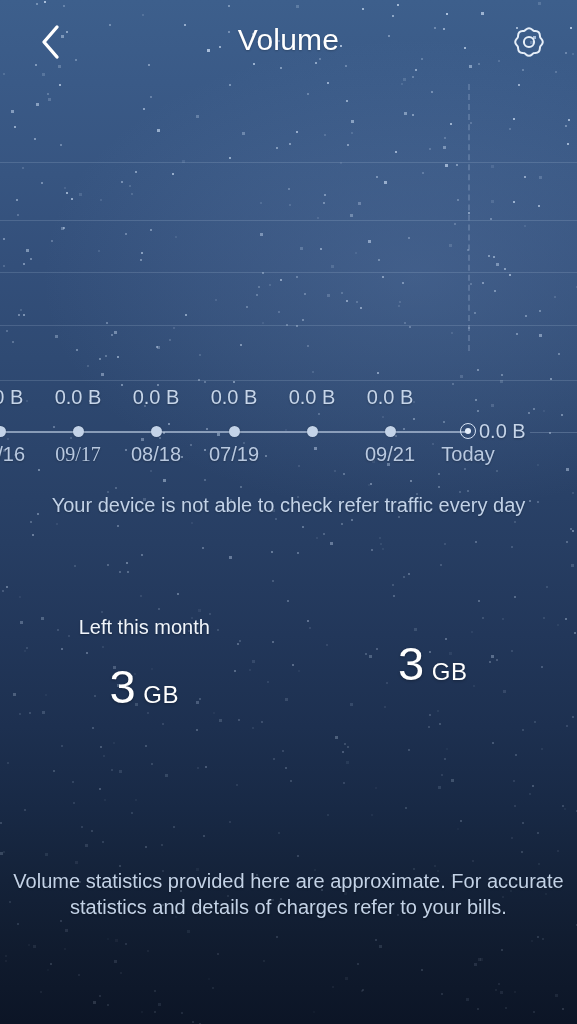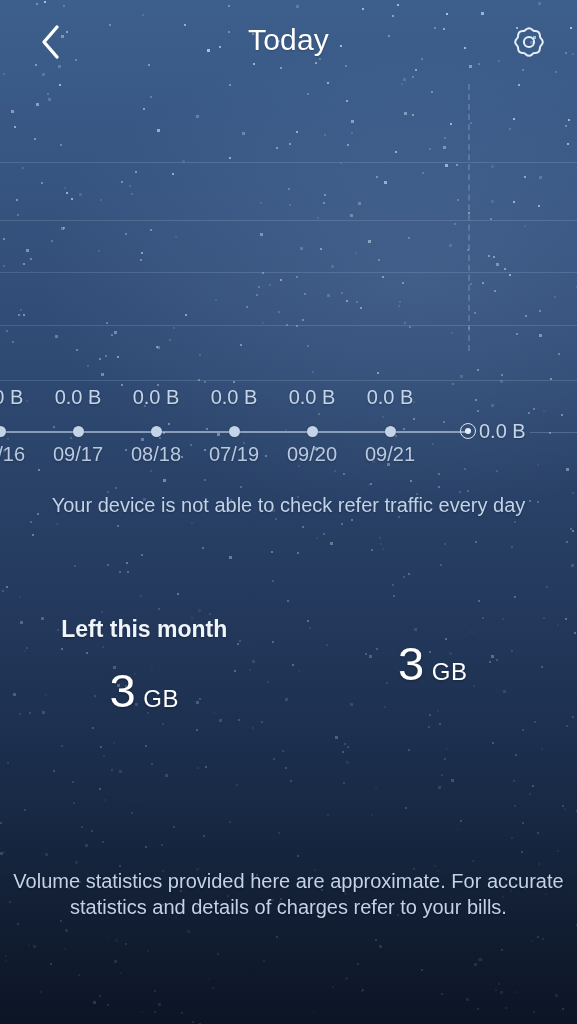--- a/index.html
+++ b/index.html
@@ -190,23 +190,22 @@
     left: 0; top: 616px;
     width: 577px;
     display: flex;
   }
   .stat {
     flex: 1;
     text-align: center;
   }
   .stat-label {
     color: #f0f5fb;
-    font-size: 23px;
+    font-size: 20px;
     text-shadow: 0 1px 2px rgba(0,0,0,0.3);
-    font-weight: bold;
   }
   .stat-value {
     margin-top: 20px;
     color: #ffffff;
     text-shadow: 0 1px 3px rgba(0,0,0,0.3);
     white-space: nowrap;
   }
   .stat-num {
     font-size: 47px;
     font-weight: 400;
@@ -858,21 +857,21 @@
       <div class="s" style="left: 216.6px; top: 953.1px; opacity: 0.113; width: 2px; height: 2px;"></div>
       <div class="s" style="left: 153.7px; top: 1011.4px; opacity: 0.105; width: 2px; height: 2px;"></div>
     </div>
 
   <div class="header">
     <div class="back-btn">
       <svg width="22" height="38" viewBox="0 0 22 38">
         <polyline points="18,4 5,19 18,34" fill="none" stroke="#ffffff" stroke-width="3.4" stroke-linecap="round" stroke-linejoin="round"></polyline>
       </svg>
     </div>
-    <div class="title">Today</div>
+    <div class="title">Volume</div>
     <div class="gear-btn">
       <svg width="34" height="34" viewBox="0 0 34 34">
         <g fill="none" stroke="#e7eff9" stroke-width="2" stroke-linejoin="round">
           <path d="M17 3.2
                    c2.4 0 3.3 2.0 4.6 2.6 1.3 0.6 3.4-0.2 5.1 1.5 1.7 1.7 0.9 3.8 1.5 5.1
                    0.6 1.3 2.6 2.2 2.6 4.6 0 2.4-2.0 3.3-2.6 4.6-0.6 1.3 0.2 3.4-1.5 5.1
                    -1.7 1.7-3.8 0.9-5.1 1.5-1.3 0.6-2.2 2.6-4.6 2.6-2.4 0-3.3-2.0-4.6-2.6
                    -1.3-0.6-3.4 0.2-5.1-1.5-1.7-1.7-0.9-3.8-1.5-5.1C5.2 20.3 3.2 19.4 3.2 17
                    c0-2.4 2.0-3.3 2.6-4.6 0.6-1.3-0.2-3.4 1.5-5.1 1.7-1.7 3.8-0.9 5.1-1.5
                    1.3-0.6 2.2-2.6 4.6-2.6 z"></path>
@@ -889,35 +888,35 @@
       <div class="gridline" style="top: 241px;"></div>
       <div class="gridline" style="top: 296px;"></div>
       <div class="today-vline" style="left: 468px;"></div>
       <div class="axis-line" style="top: 347px; width: 470px;"></div>
       <div class="axis-line-right" style="top: 348px; left: 530px; width: 47px;"></div>
       <div class="dot" style="left: 0px; top: 347px;"></div>
       <div class="val-label centered" style="left: 0px; top: 302px;">0.0 B</div>
       <div class="date-label" style="left: 0px; top: 359px;">09/16</div>
       <div class="dot" style="left: 78px; top: 347px;"></div>
       <div class="val-label centered" style="left: 78px; top: 302px;">0.0 B</div>
-      <div class="date-label" style="left: 78px; top: 359px;">09/17</div>
+      <div class="date-label" style="left: 78px; top: 359px; font-family: Liberation Serif, serif;">09/17</div>
       <div class="dot" style="left: 156px; top: 347px;"></div>
       <div class="val-label centered" style="left: 156px; top: 302px;">0.0 B</div>
       <div class="date-label" style="left: 156px; top: 359px;">08/18</div>
       <div class="dot" style="left: 234px; top: 347px;"></div>
       <div class="val-label centered" style="left: 234px; top: 302px;">0.0 B</div>
       <div class="date-label" style="left: 234px; top: 359px;">07/19</div>
       <div class="dot" style="left: 312px; top: 347px;"></div>
       <div class="val-label centered" style="left: 312px; top: 302px;">0.0 B</div>
-      <div class="date-label" style="left: 312px; top: 359px;">09/20</div>
       <div class="dot" style="left: 390px; top: 347px;"></div>
       <div class="val-label centered" style="left: 390px; top: 302px;">0.0 B</div>
       <div class="date-label" style="left: 390px; top: 359px;">09/21</div>
       <div class="today-dot" style="left: 468px; top: 347px;"></div>
       <div class="val-label today-val" style="left: 479px; top: 336px;">0.0 B</div>
+      <div class="date-label" style="left: 468px; top: 359px;">Today</div>
     </div>
 
   <div class="notice">Your device is not able to check refer traffic every day</div>
 
   <div class="stats" id="stats">
       <div class="stat">
         <div class="stat-label">Left this month</div>
         <div class="stat-value"><span class="stat-num">3</span><span class="stat-unit">GB</span></div>
       </div>
       <div class="stat">

